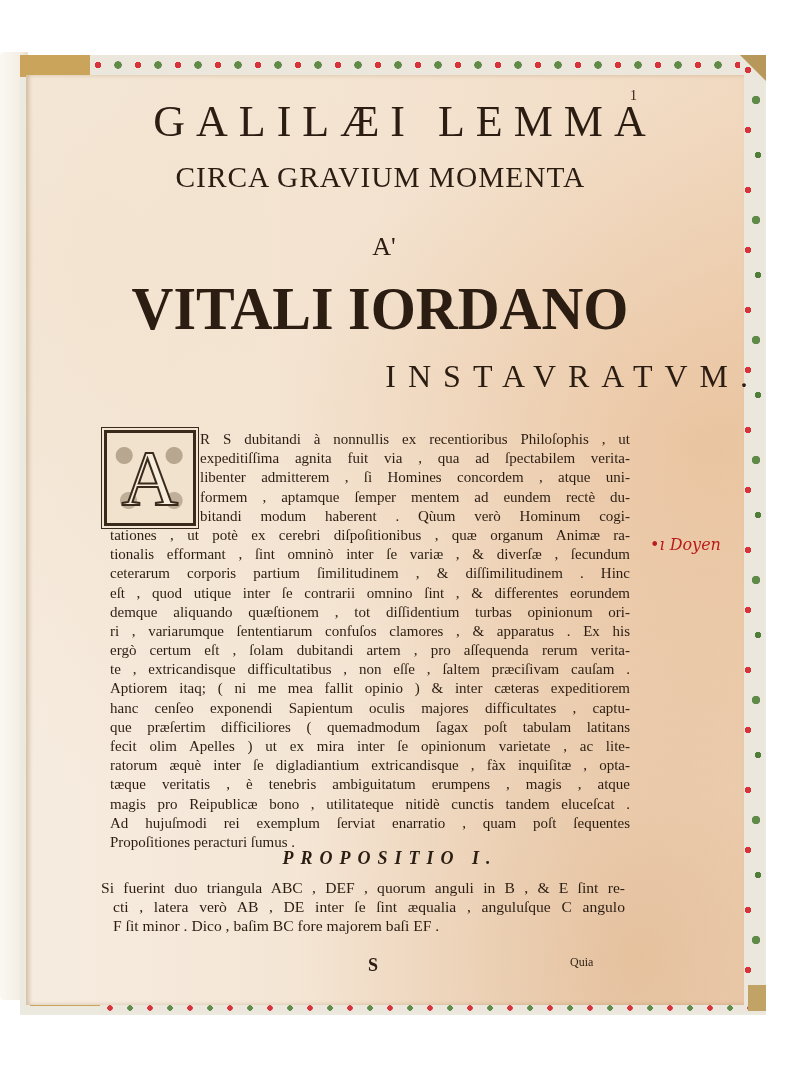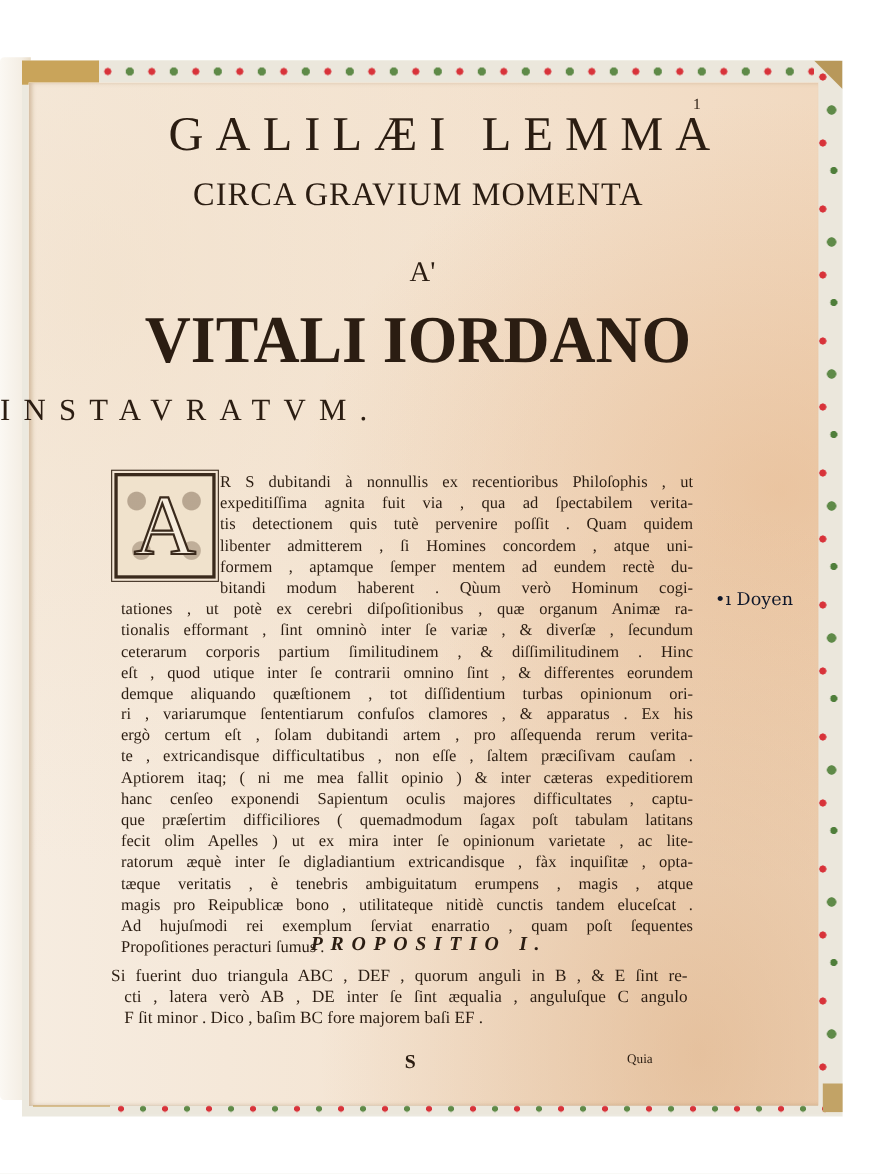--- a/index.html
+++ b/index.html
@@ -72,22 +72,22 @@
   .title-3 {
     position:absolute; left:0; width:800px; top:232px; text-align:center;
     font-size:26px; padding-right:32px; box-sizing:border-box;
   }
   .title-4 {
     position:absolute; left:0; width:800px; top:275px; text-align:center;
     font-size:58px; font-weight:bold; letter-spacing:0px; padding-right:40px; box-sizing:border-box;
     transform:scaleY(1.05);
   }
   .title-5 {
-    position:absolute; left:0; width:800px; top:358px; text-align:left;
-    font-size:28px; letter-spacing:12px; padding-right:40px; box-sizing:border-box;
+    position:absolute; left:0; width:800px; top:358px; text-align:right;
+    font-size:32px; letter-spacing:12px; padding-right:40px; box-sizing:border-box;
   }
 
   .drop-cap {
     position:absolute; left:104px; top:430px; width:86px; height:90px;
     border:3px solid #3a2a1c; outline:1px solid #3a2a1c; outline-offset:2px;
     background:
       radial-gradient(circle at 20% 25%, rgba(80,55,35,0.35) 8px, transparent 9px),
       radial-gradient(circle at 78% 25%, rgba(80,55,35,0.35) 8px, transparent 9px),
       radial-gradient(circle at 25% 75%, rgba(80,55,35,0.30) 8px, transparent 9px),
       radial-gradient(circle at 78% 75%, rgba(80,55,35,0.30) 8px, transparent 9px),
@@ -116,21 +116,21 @@
     font-size:15.6px; line-height:19.2px;
   }
   .prop-text .line { display:block; white-space:nowrap; text-align-last:justify; }
   .prop-text .line.hang { padding-left:12px; }
   .prop-text .line.last { text-align-last:left; }
 
   .signature { position:absolute; left:368px; top:955px; font-size:18px; font-weight:bold; }
   .catchword { position:absolute; left:570px; top:955px; font-size:12px; }
 
   .annotation {
-    position:absolute; left:650px; top:535px; font-size:16px; color:#0f172a;
+    position:absolute; left:650px; top:535px; font-size:16px; font-style:italic; color:#b91c1c;
     font-family:"DejaVu Serif", serif;
   }
 </style>
 </head>
 <body>
 
 <div class="left-page"></div>
 <div class="board"></div>
 <div class="board-top"></div>
 <div class="board-right"></div>
@@ -150,21 +150,20 @@
 <div class="title-4">VITALI IORDANO</div>
 <div class="title-5">INSTAVRATVM.</div>
 
 <div class="drop-cap">
   <span>A</span>
 </div>
 
 <div class="body-text">
   <span class="line indented">R S dubitandi à nonnullis ex recentioribus Philoſophis , ut</span>
   <span class="line indented">expeditiſſima agnita fuit via , qua ad ſpectabilem verita-</span>
-  <span class="line indented">tis detectionem quis tutè pervenire poſſit . Quam quidem</span>
   <span class="line indented">libenter admitterem , ſi Homines concordem , atque uni-</span>
   <span class="line indented">formem , aptamque ſemper mentem ad eundem rectè du-</span>
   <span class="line indented">bitandi modum haberent . Qùum verò Hominum cogi-</span>
   <span class="line">tationes , ut potè ex cerebri diſpoſitionibus , quæ organum Animæ ra-</span>
   <span class="line">tionalis efformant , ſint omninò inter ſe variæ , &amp; diverſæ , ſecundum</span>
   <span class="line">ceterarum corporis partium ſimilitudinem , &amp; diſſimilitudinem . Hinc</span>
   <span class="line">eſt , quod utique inter ſe contrarii omnino ſint , &amp; differentes eorundem</span>
   <span class="line">demque aliquando quæſtionem , tot diſſidentium turbas opinionum ori-</span>
   <span class="line">ri , variarumque ſententiarum confuſos clamores , &amp; apparatus . Ex his</span>
   <span class="line">ergò certum eſt , ſolam dubitandi artem , pro aſſequenda rerum verita-</span>

